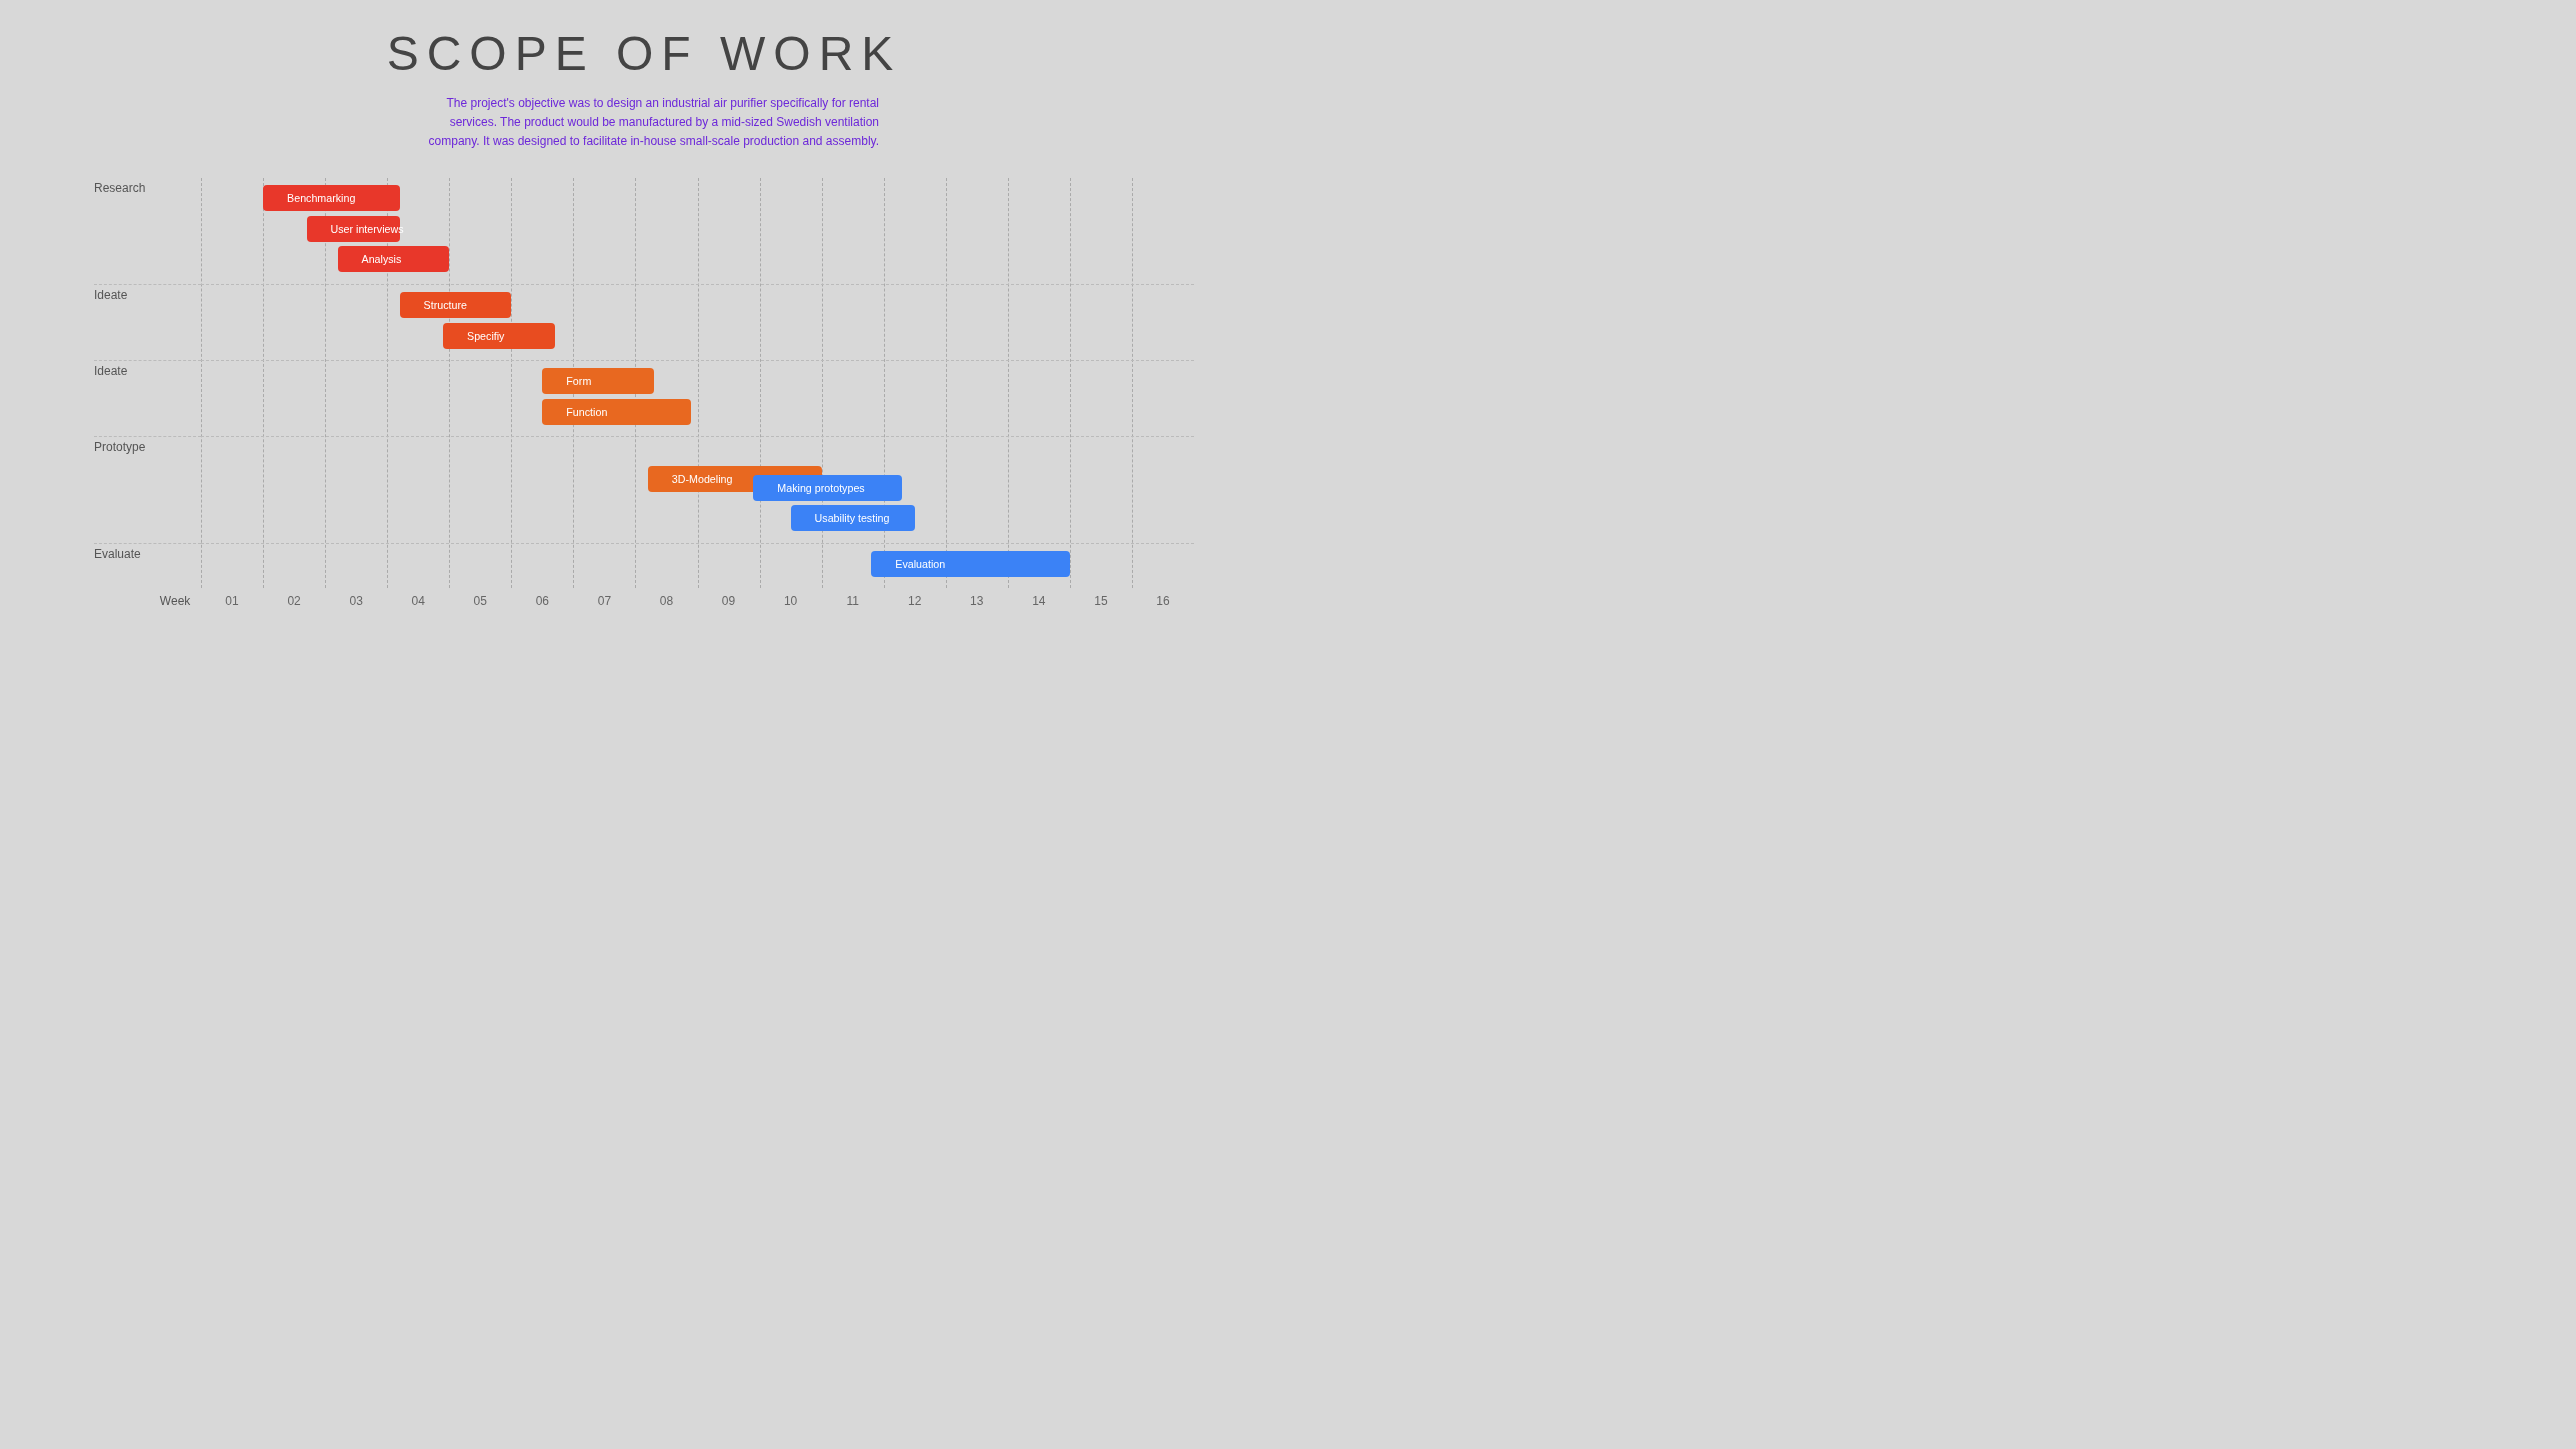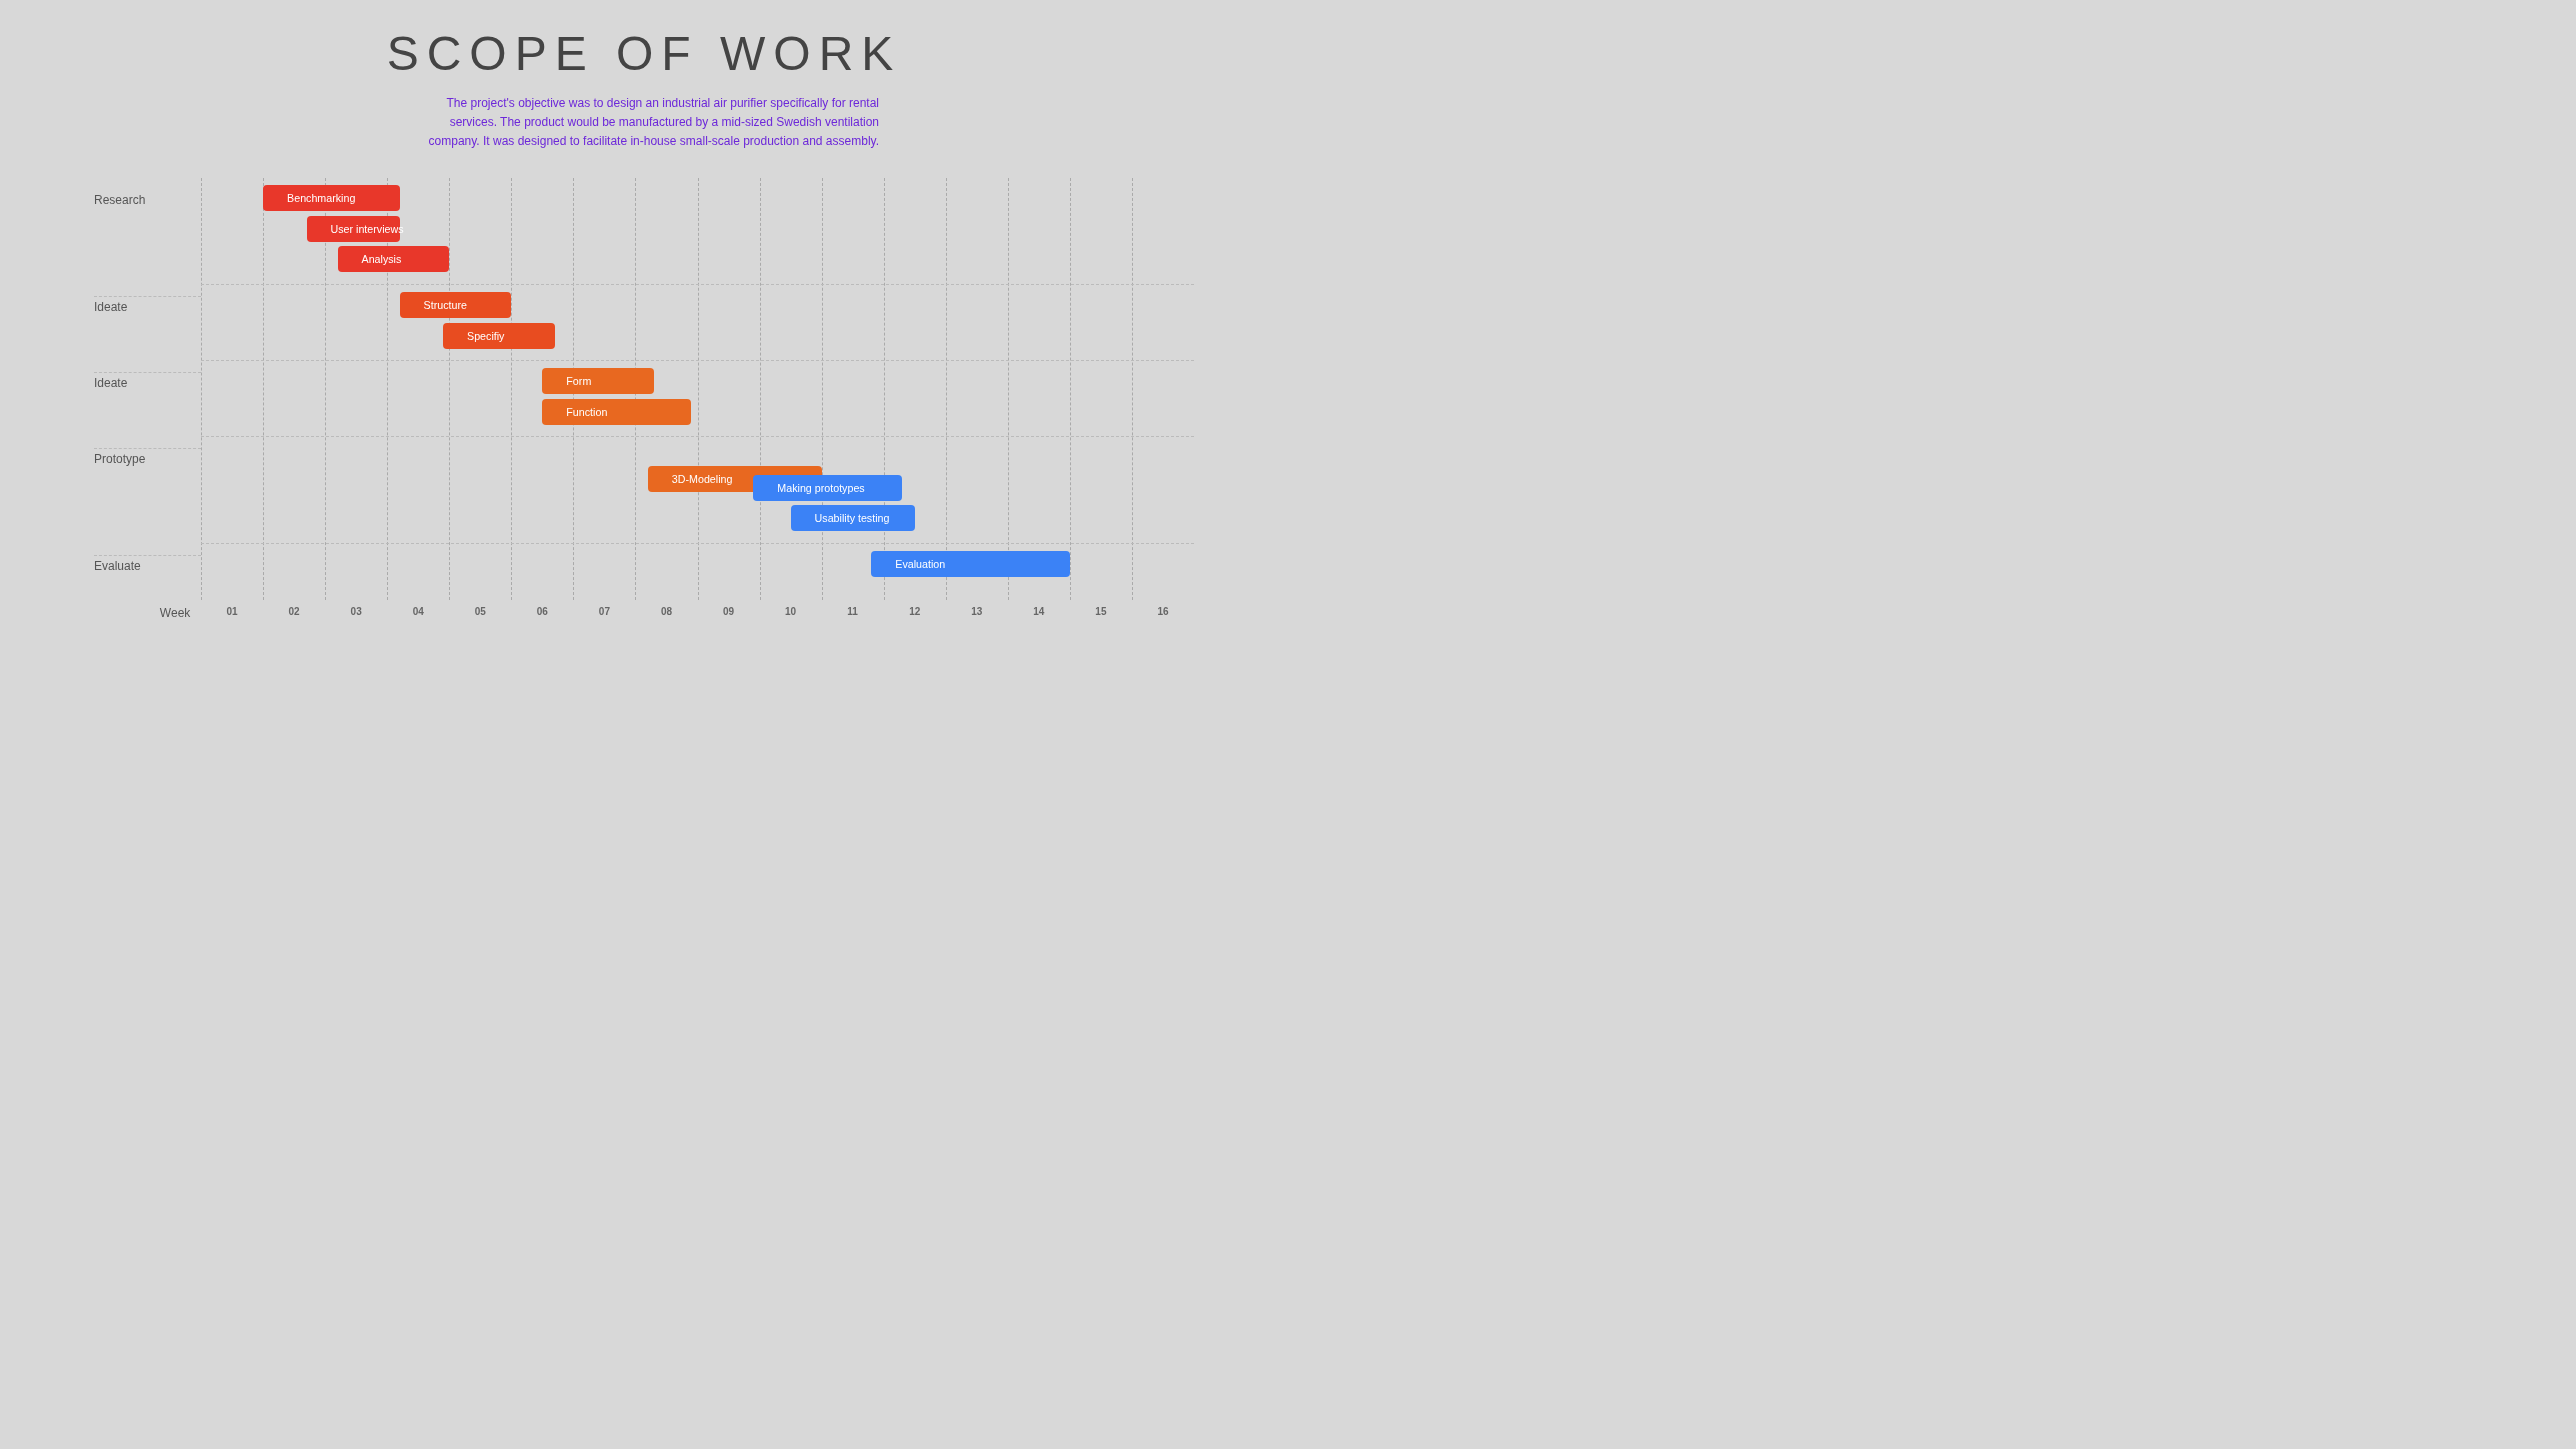--- a/index.html
+++ b/index.html
@@ -44,21 +44,20 @@
       display: flex;
       flex-direction: row;
     }
 
     
     .y-labels {
       width: 107px;
       flex-shrink: 0;
       display: flex;
       flex-direction: column;
-      margin-top: 12px;
     }
 
     .y-label-row {
       display: flex;
       align-items: flex-start;
       padding-top: 2.7px;
     }
 
     .y-label-text {
       font-size: 12px;
@@ -137,23 +136,23 @@
 
     .week-labels {
       flex: 1;
       display: flex;
       flex-direction: row;
     }
 
     .week-num {
       flex: 1;
       text-align: center;
-      font-size: 10px;
+      font-size: 12px;
       color: #666;
-      font-weight: 700;
+      font-weight: 400;
     }
 
     
     .bar-red { background-color: #e8372a; }
     .bar-red-mid { background-color: #e84c20; }
     .bar-orange { background-color: #e86820; }
     .bar-orange-light { background-color: #3b82f6; }
   </style>
 </head>
 <body>

